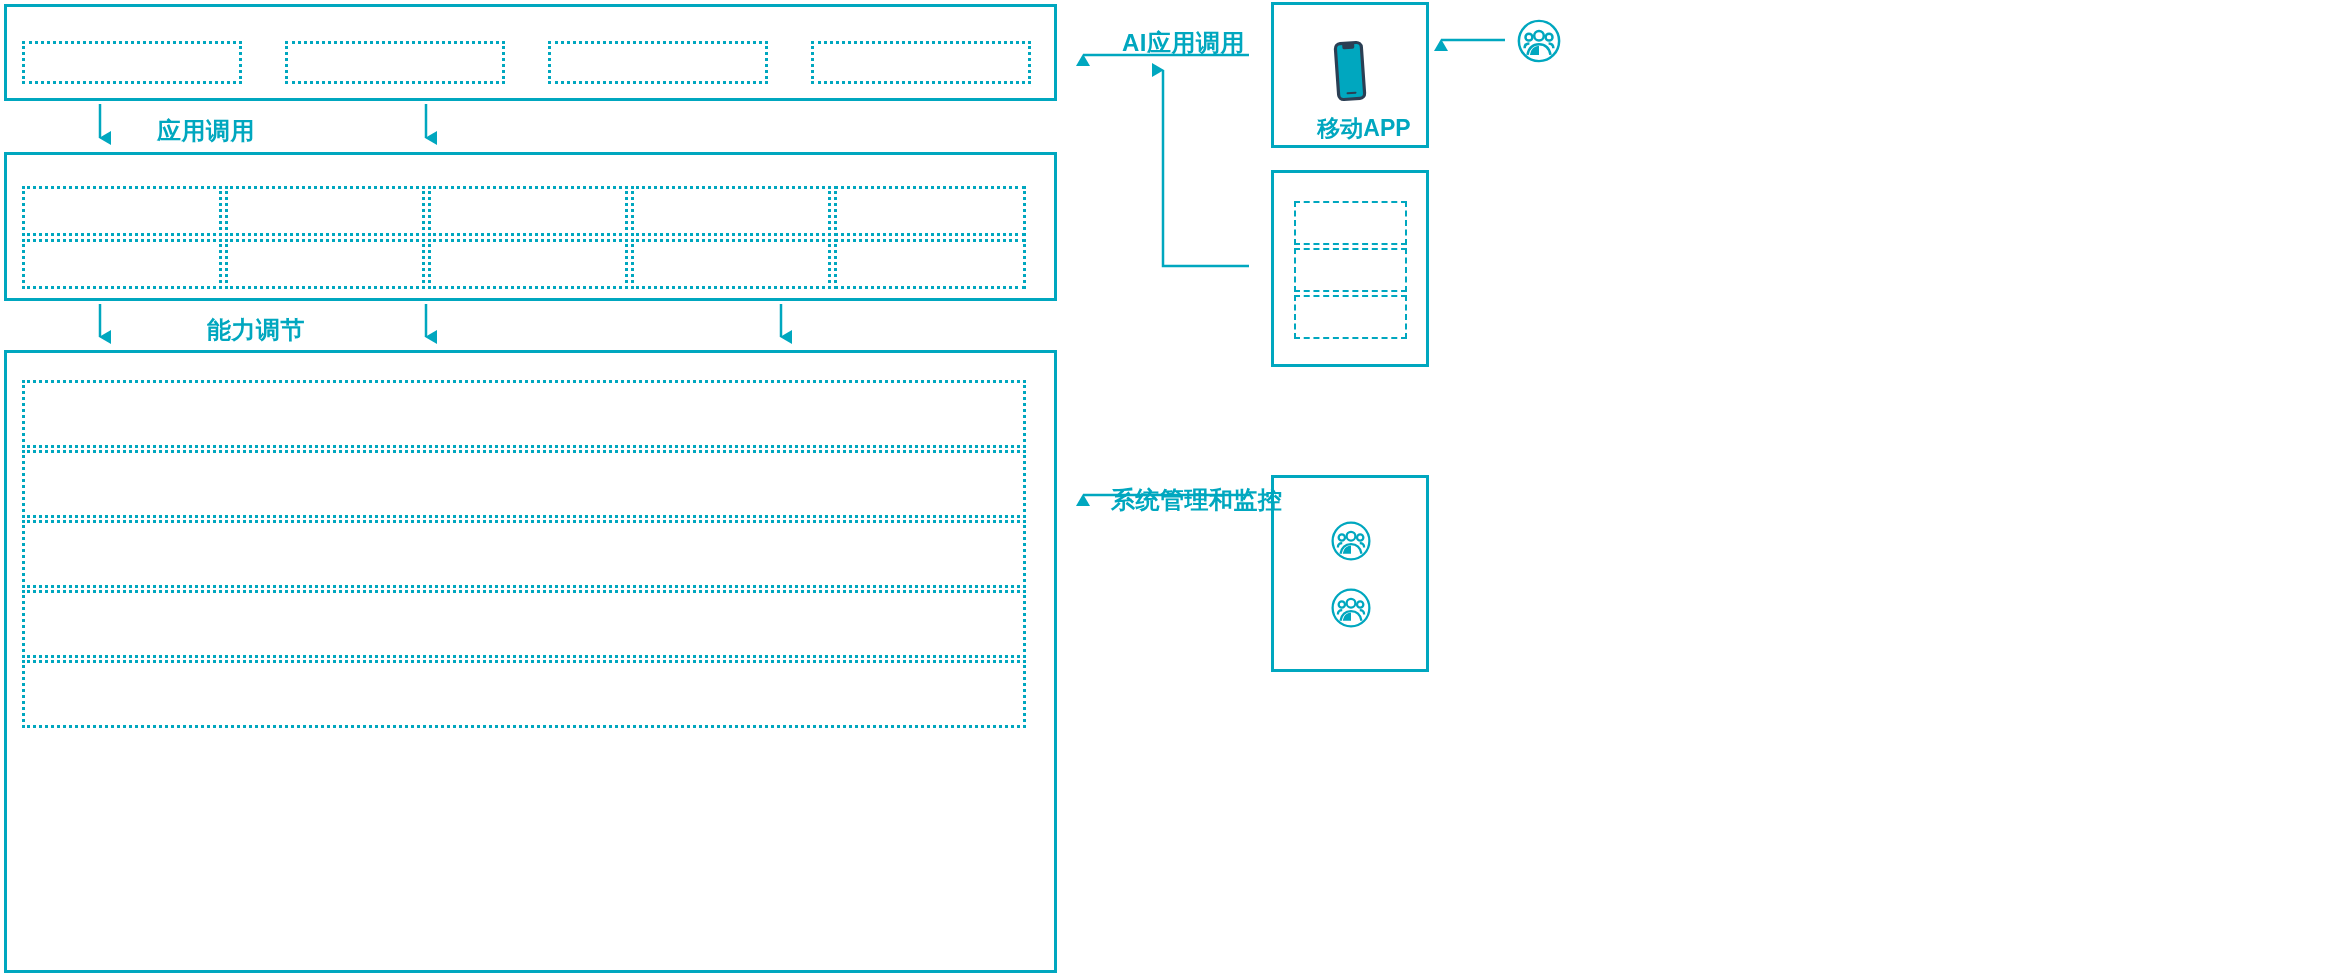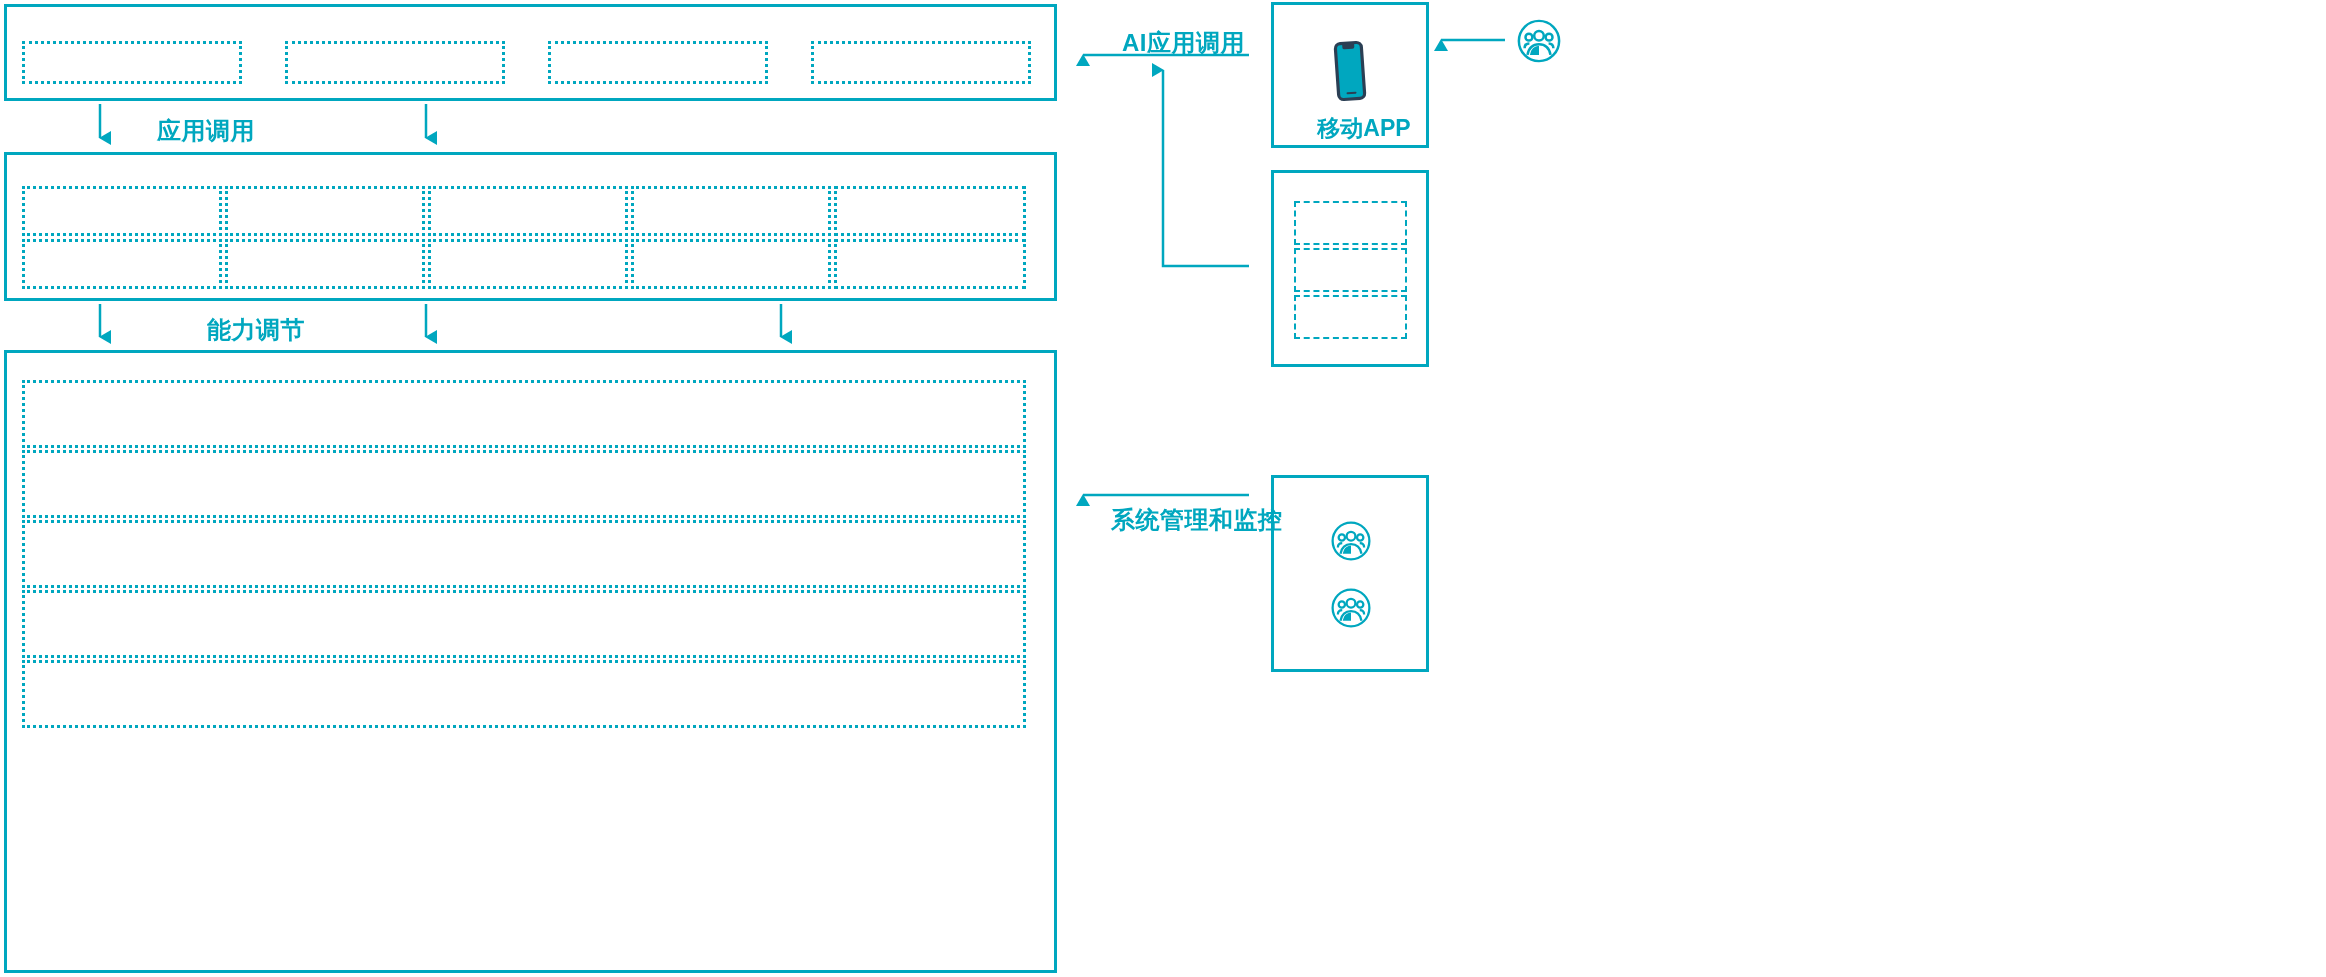--- a/index.html
+++ b/index.html
@@ -99,21 +99,21 @@
   <div class="panel" style="left:1271px;top:170px;width:158px;height:197px;"></div>
   <div class="dashed" style="left:1294px;top:201px;width:113px;height:44px;"></div>
   <div class="dashed" style="left:1294px;top:248px;width:113px;height:44px;"></div>
   <div class="dashed" style="left:1294px;top:295px;width:113px;height:44px;"></div>
 
   <div class="panel" style="left:1271px;top:475px;width:158px;height:197px;"></div>
 
   <div class="conn-label" style="left:157px;top:119px;">应用调用</div>
   <div class="conn-label" style="left:164px;top:318px;margin-left:43px;">能力调节</div>
   <div class="conn-label" style="left:1122px;top:31px;">AI应用调用</div>
-  <div class="conn-label" style="left:1111px;top:508px;">系统管理和监控</div>
+  <div class="conn-label" style="left:1111px;top:488px;">系统管理和监控</div>
 
   <svg class="overlay" viewBox="0 0 2326 977" xmlns="http://www.w3.org/2000/svg">
     <defs>
       <marker id="arw-down" markerWidth="14" markerHeight="12" refX="7" refY="11" orient="auto" markerUnits="userSpaceOnUse">
         <path d="M0,0 L14,0 L7,12 Z" fill="#00A7BF"></path>
       </marker>
       <marker id="arw-up" markerWidth="14" markerHeight="12" refX="7" refY="11" orient="auto" markerUnits="userSpaceOnUse">
         <path d="M0,0 L14,0 L7,12 Z" fill="#00A7BF"></path>
       </marker>
       <marker id="arw-left" markerWidth="14" markerHeight="12" refX="7" refY="11" orient="auto" markerUnits="userSpaceOnUse">

